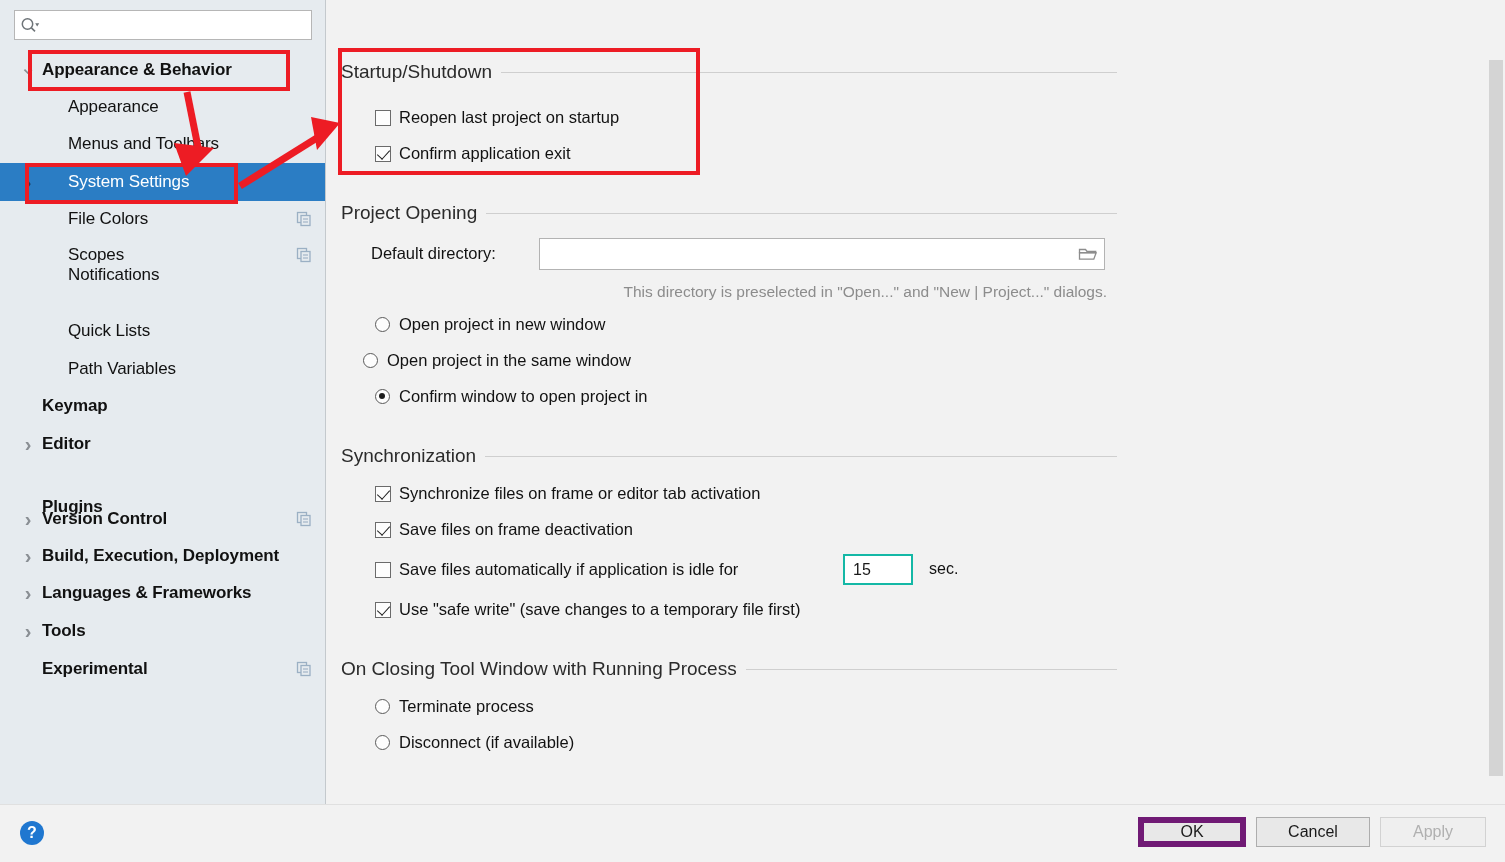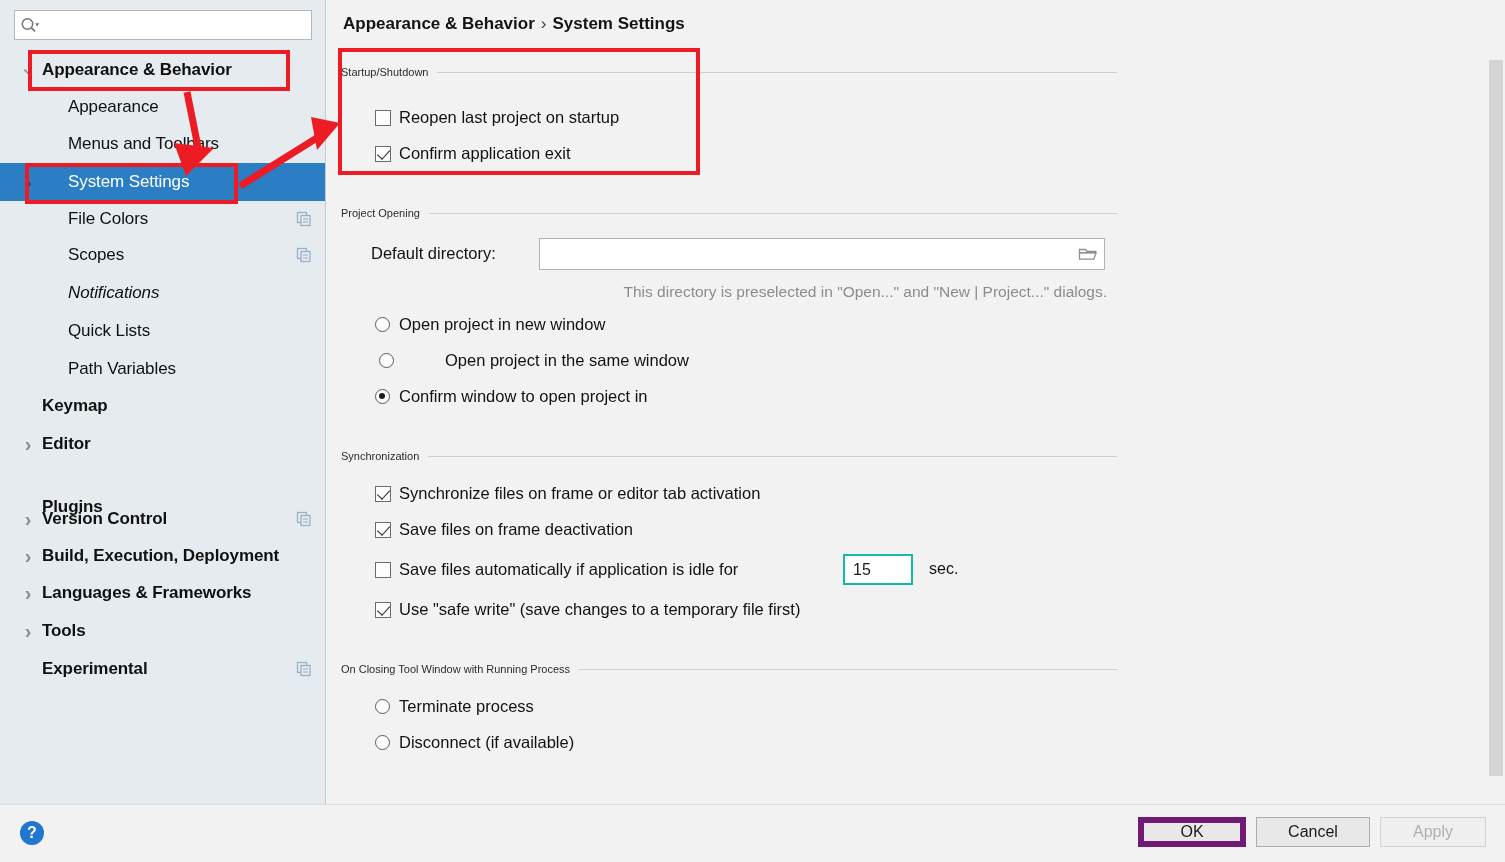--- a/index.html
+++ b/index.html
@@ -109,21 +109,21 @@
     position: absolute;
     left: 14px;
     width: 776px;
   }
   .section-head {
     display: flex;
     align-items: center;
     height: 20px;
   }
   .section-title {
-    font-size: 11px;
+    font-size: 19px;
     color: #2b2b2b;
     white-space: nowrap;
     padding-right: 9px;
   }
   .section-rule {
     flex: 1 1 auto;
     height: 1px;
     background: #cfcfcf;
   }
 
@@ -346,21 +346,21 @@
         </div>
         <div class="nav-row" style="top: 236px;">
           <span class="nav-label lvl1">Scopes</span>
           <span class="nav-copy-icon"><svg width="16" height="16" viewBox="0 0 16 16">
               <rect x="1.5" y="1.5" width="9" height="10" fill="none" stroke="#9bb0c4" stroke-width="1.3"></rect>
               <rect x="5" y="4.5" width="9" height="10" fill="#e6ebef" stroke="#9bb0c4" stroke-width="1.3"></rect>
               <line x1="7" y1="8" x2="12" y2="8" stroke="#9bb0c4" stroke-width="1.1"></line>
               <line x1="7" y1="11" x2="12" y2="11" stroke="#9bb0c4" stroke-width="1.1"></line>
             </svg></span>
         </div>
-        <div class="nav-row" style="top: 274px; font-style: italic;">
+        <div class="nav-row" style="top: 256px;">
           <span class="nav-label lvl1">Notifications</span>
         </div>
         <div class="nav-row" style="top: 312px;">
           <span class="nav-label lvl1">Quick Lists</span>
         </div>
         <div class="nav-row" style="top: 350px;">
           <span class="nav-label lvl1">Path Variables</span>
         </div>
         <div class="nav-row" style="top: 387px;">
           <span class="nav-label lvl0">Keymap</span>
@@ -401,23 +401,20 @@
               <rect x="5" y="4.5" width="9" height="10" fill="#e6ebef" stroke="#9bb0c4" stroke-width="1.3"></rect>
               <line x1="7" y1="8" x2="12" y2="8" stroke="#9bb0c4" stroke-width="1.1"></line>
               <line x1="7" y1="11" x2="12" y2="11" stroke="#9bb0c4" stroke-width="1.1"></line>
             </svg></span>
         </div>
       </div>
   </div>
 
   <div id="main">
 
-    <div id="breadcrumb">
-      <span>Appearance &amp; Behavior</span><span class="sep">›</span><span>System Settings</span>
-    </div>
 
     <div class="section" style="top:62px;">
       <div class="section-head">
         <span class="section-title">Startup/Shutdown</span>
         <span class="section-rule"></span>
       </div>
     </div>
 
     <div class="ctrl-row" style="left:48px; top:108px;">
       <span class="cb" id="cb-reopen"></span>
@@ -444,21 +441,21 @@
           <path d="M1.5 6.8 h16.6 l-2.3 6.4 h-14.3 z" fill="none" stroke="#8d8d8d" stroke-width="1.3"></path>
         </svg>
       </span>
     </div>
     <div id="dir-hint">This directory is preselected in "Open..." and "New | Project..." dialogs.</div>
 
     <div class="ctrl-row" style="left:48px; top:315px;">
       <span class="rb"></span>
       <span class="ctrl-label">Open project in new window</span>
     </div>
-    <div class="ctrl-row" style="left:52px; top:351px;gap:42px;">
+    <div class="ctrl-row" style="left:36px; top:351px;">
       <span class="rb"></span>
       <span class="ctrl-label">Open project in the same window</span>
     </div>
     <div class="ctrl-row" style="left:48px; top:387px;">
       <span class="rb checked"></span>
       <span class="ctrl-label">Confirm window to open project in</span>
     </div>
 
     <div class="section" style="top:446px;">
       <div class="section-head">

